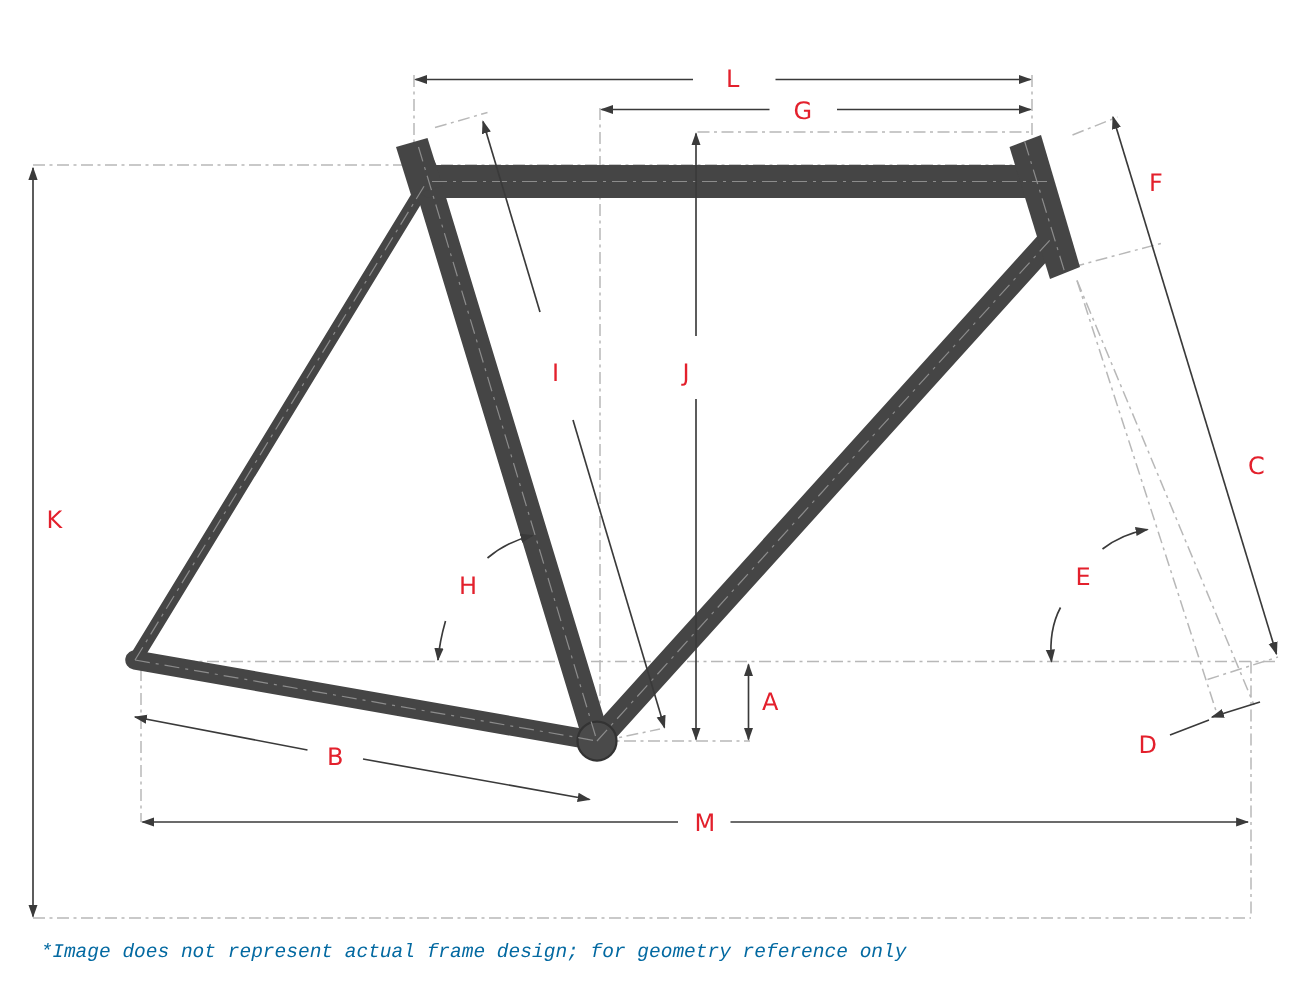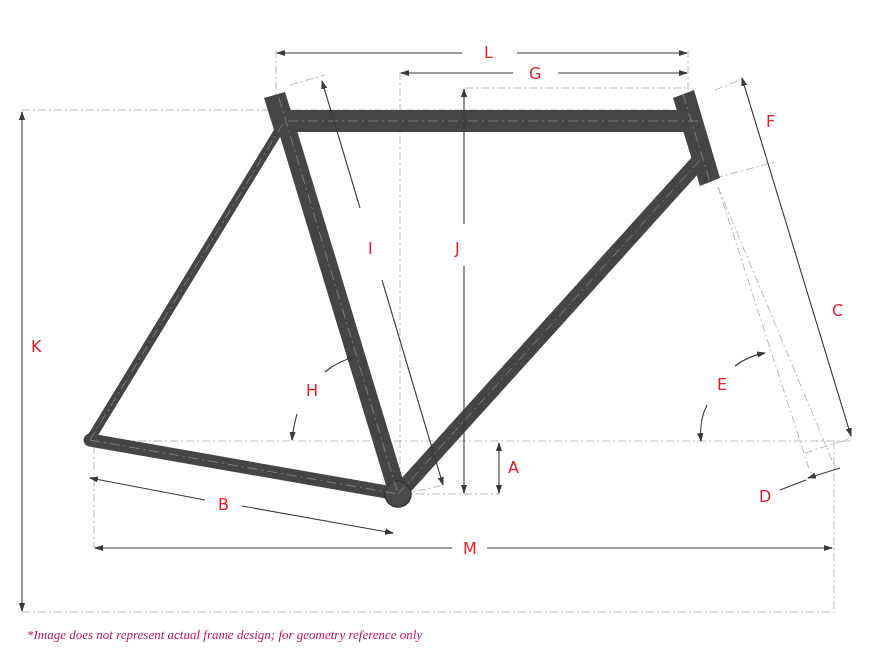--- a/index.html
+++ b/index.html
@@ -1,19 +1,19 @@
 <!DOCTYPE html>
 <html><head>
   <meta charset="utf-8">
   <style>
     html, body { margin: 0; padding: 0; background: #ffffff; }
     body { width: 869px; height: 661px; position: relative; overflow: hidden; font-family: "Liberation Sans", sans-serif; }
     #diagram { position: absolute; left: 0; top: 0; width: 869px; height: 661px; }
     .lbl { font-family: "DejaVu Sans", sans-serif; font-size: 16px; fill: #e3202c; }
-    .note { position: absolute; left: 27px; top: 627px; font-family: Liberation Serif, serif; font-style: italic; font-size: 13px; color: #be185d; white-space: nowrap; }
+    .note { position: absolute; left: 27px; top: 627px; font-family: Liberation Mono, monospace; font-style: italic; font-size: 13px; color: #0369a1; white-space: nowrap; }
     .tube { stroke: #454545; stroke-linecap: round; fill: none; }
     .center { stroke: #8c8c8c; stroke-width: 0.8; stroke-dasharray: 10 4 2 4; fill: none; }
     .ref { stroke: #b8b8b8; stroke-width: 1; stroke-dasharray: 8 3 2 3; fill: none; }
     .dim { stroke: #3a3a3a; stroke-width: 1.1; fill: none; }
   </style>
 </head>
 <body>
 
 <svg id="diagram" viewBox="0 0 869 661" xmlns="http://www.w3.org/2000/svg">
   <defs>

